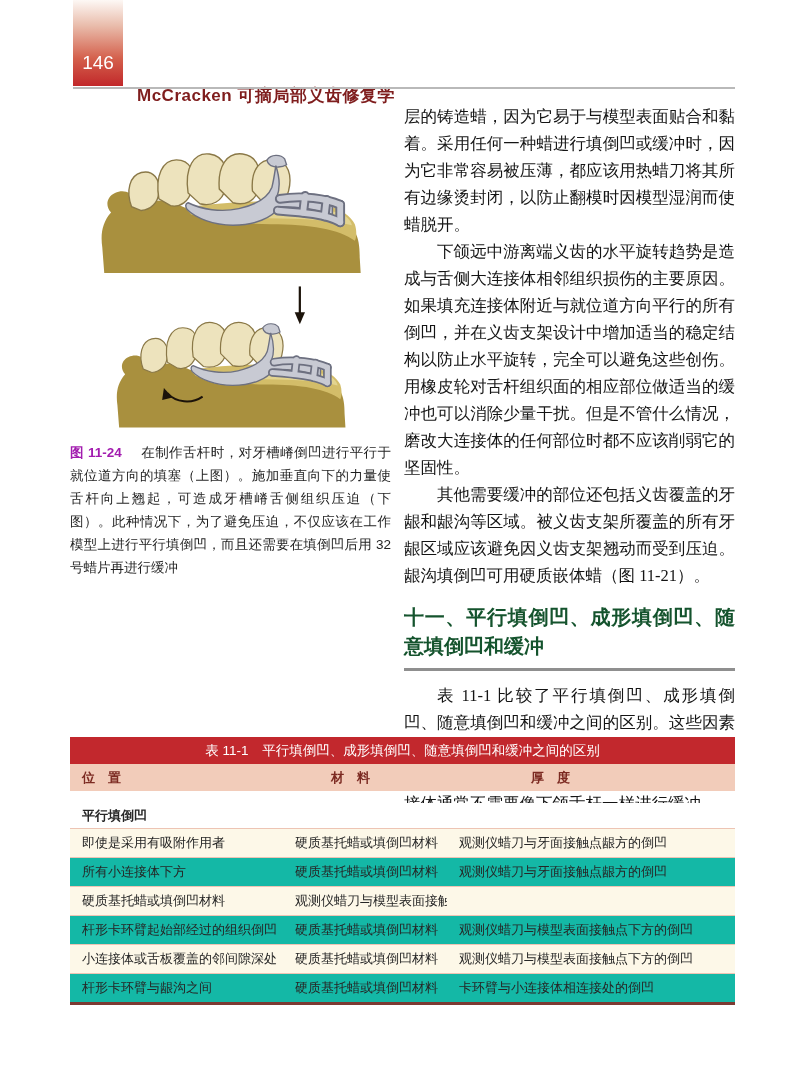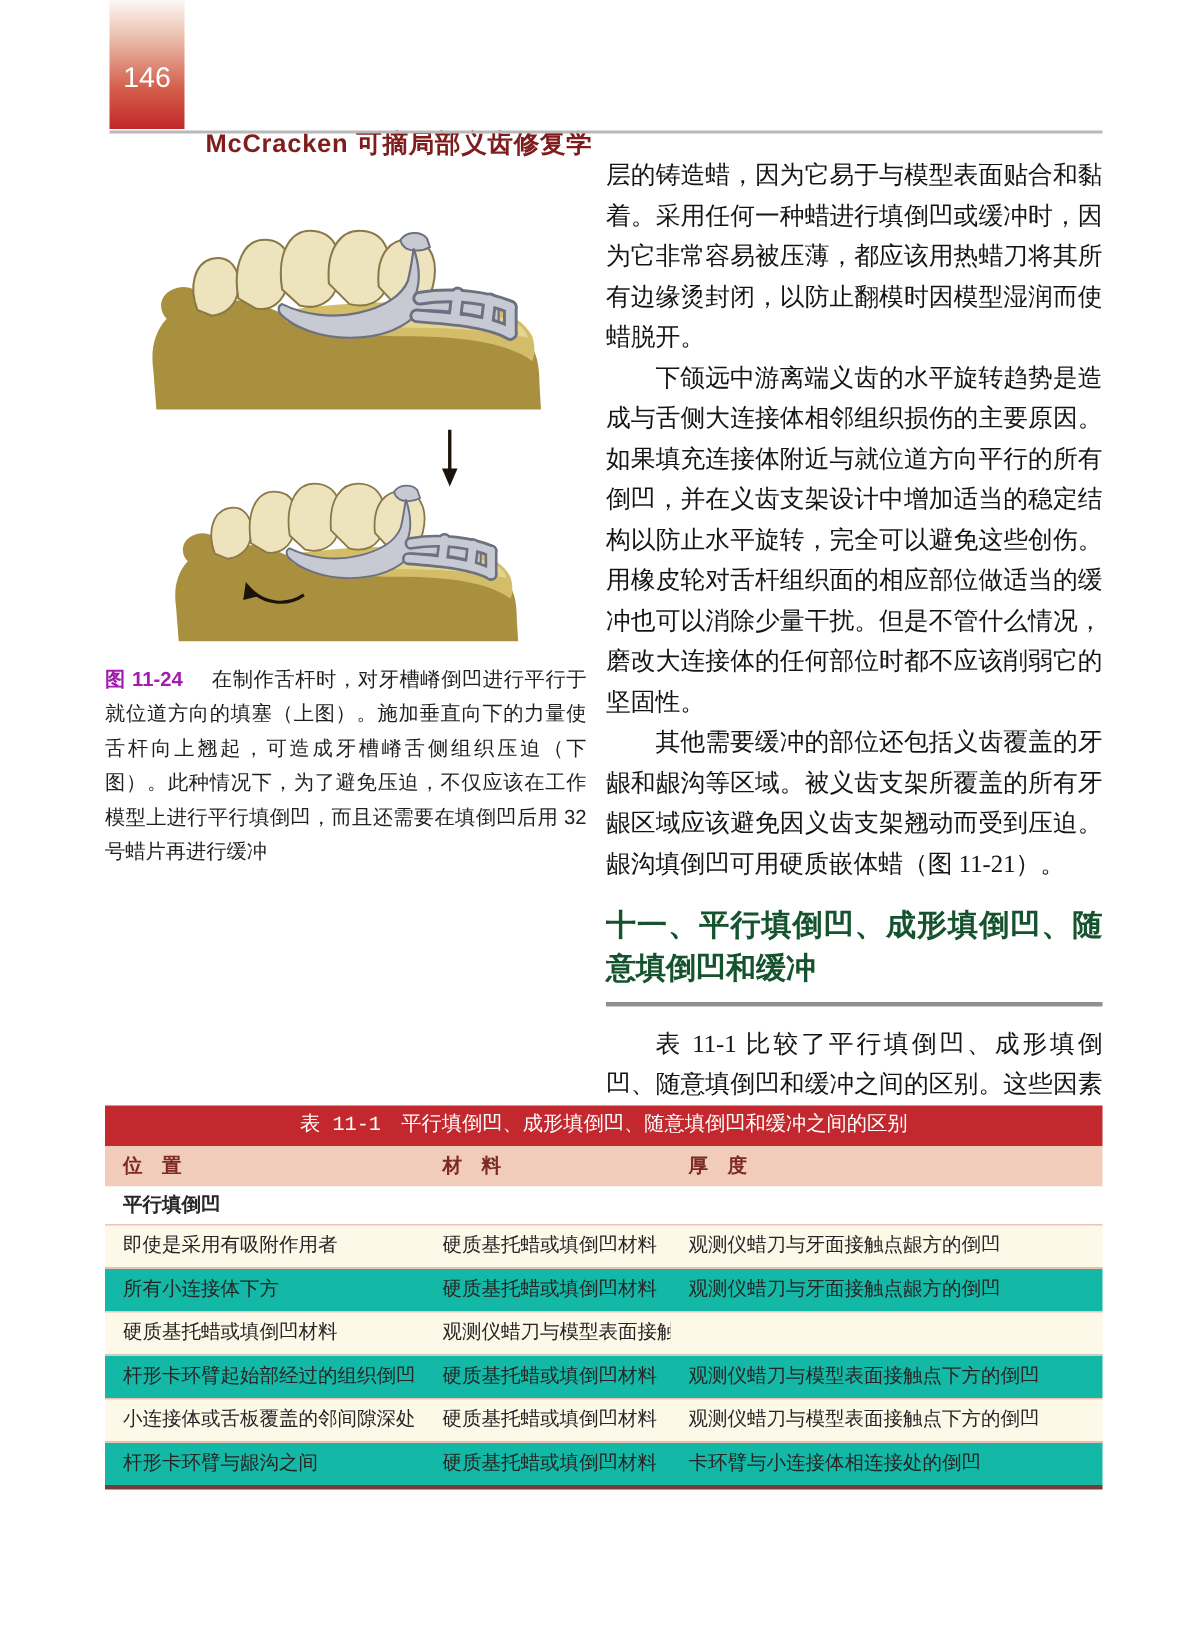--- a/index.html
+++ b/index.html
@@ -7,21 +7,21 @@
     position:relative;width:800px;height:1085px;background:#ffffff;
     font-family:"Liberation Serif","DejaVu Serif",serif;
     color:#141414;overflow:hidden;
   }
   
   .page-tab{
     position:absolute;left:73px;top:0;width:50px;height:86px;
     background:linear-gradient(180deg,#fdf8f5 0%,#e9bcab 30%,#d4604c 68%,#c1282a 100%);
     display:flex;align-items:flex-end;justify-content:center;
     color:#ffffff;font-family:"Liberation Sans","DejaVu Sans",sans-serif;
-    font-size:19px;padding-bottom:22px;box-sizing:border-box;
+    font-size:19px;padding-bottom:12px;box-sizing:border-box;
   }
   .book-title{
     position:absolute;left:137px;top:52px;
     font-family:"Liberation Sans","DejaVu Sans",sans-serif;
     font-weight:bold;font-size:17px;color:#7f1d1d;letter-spacing:.5px;margin-top:32px;
   }
   .header-rule{position:absolute;left:73px;top:87px;width:662px;height:2px;background:#b9b9b9;}
   
   .col-left{position:absolute;left:70px;top:103px;width:321px;}
   .col-right{position:absolute;left:404px;top:103px;width:331px;}
@@ -40,37 +40,38 @@
   .section-heading{
     margin:14px 0 0 0;
     font-family:"Liberation Sans","DejaVu Sans",sans-serif;
     font-weight:bold;font-size:20px;line-height:29px;color:#14532d;
     text-align:justify;
   }
   .heading-rule{height:3px;background:#8f8f8f;margin:7px 0 11px 0;}
   
   .data-table{
     position:absolute;left:70px;top:737px;width:665px;
-    font-family:Liberation Mono, monospace;
+    font-family:Liberation Sans, sans-serif;
     font-size:13px;color:#262626;
     border-bottom:3px solid #7c3a33;box-sizing:border-box;
   }
   .t-title{
     background:#c2282d;color:#ffffff;text-align:center;
     height:27px;line-height:27px;font-size:13.5px;
   }
   .t-cols{
     display:grid;grid-template-columns:213px 164px 288px;
     background:#f2ccba;color:#7c2a22;font-weight:bold;
-    height:27px;line-height:27px;
+    height:27px;line-height:27px;gap:36px;
   }
   .t-cols > div{padding-left:12px;}
   .t-section{
     height:25px;line-height:25px;font-weight:bold;padding-left:12px;
     background:#ffffff;
+    margin-top:12px;
   }
   .t-row{
     display:grid;grid-template-columns:213px 164px 288px;
     height:28px;line-height:28px;border-top:1px solid #edc4b4;
   }
   .t-row > div{padding-left:12px;white-space:nowrap;overflow:hidden;}
   .row-cream{background:#fdf8e8;}
   .row-pink{background:#14b8a6;}
 </style>
 </head>

